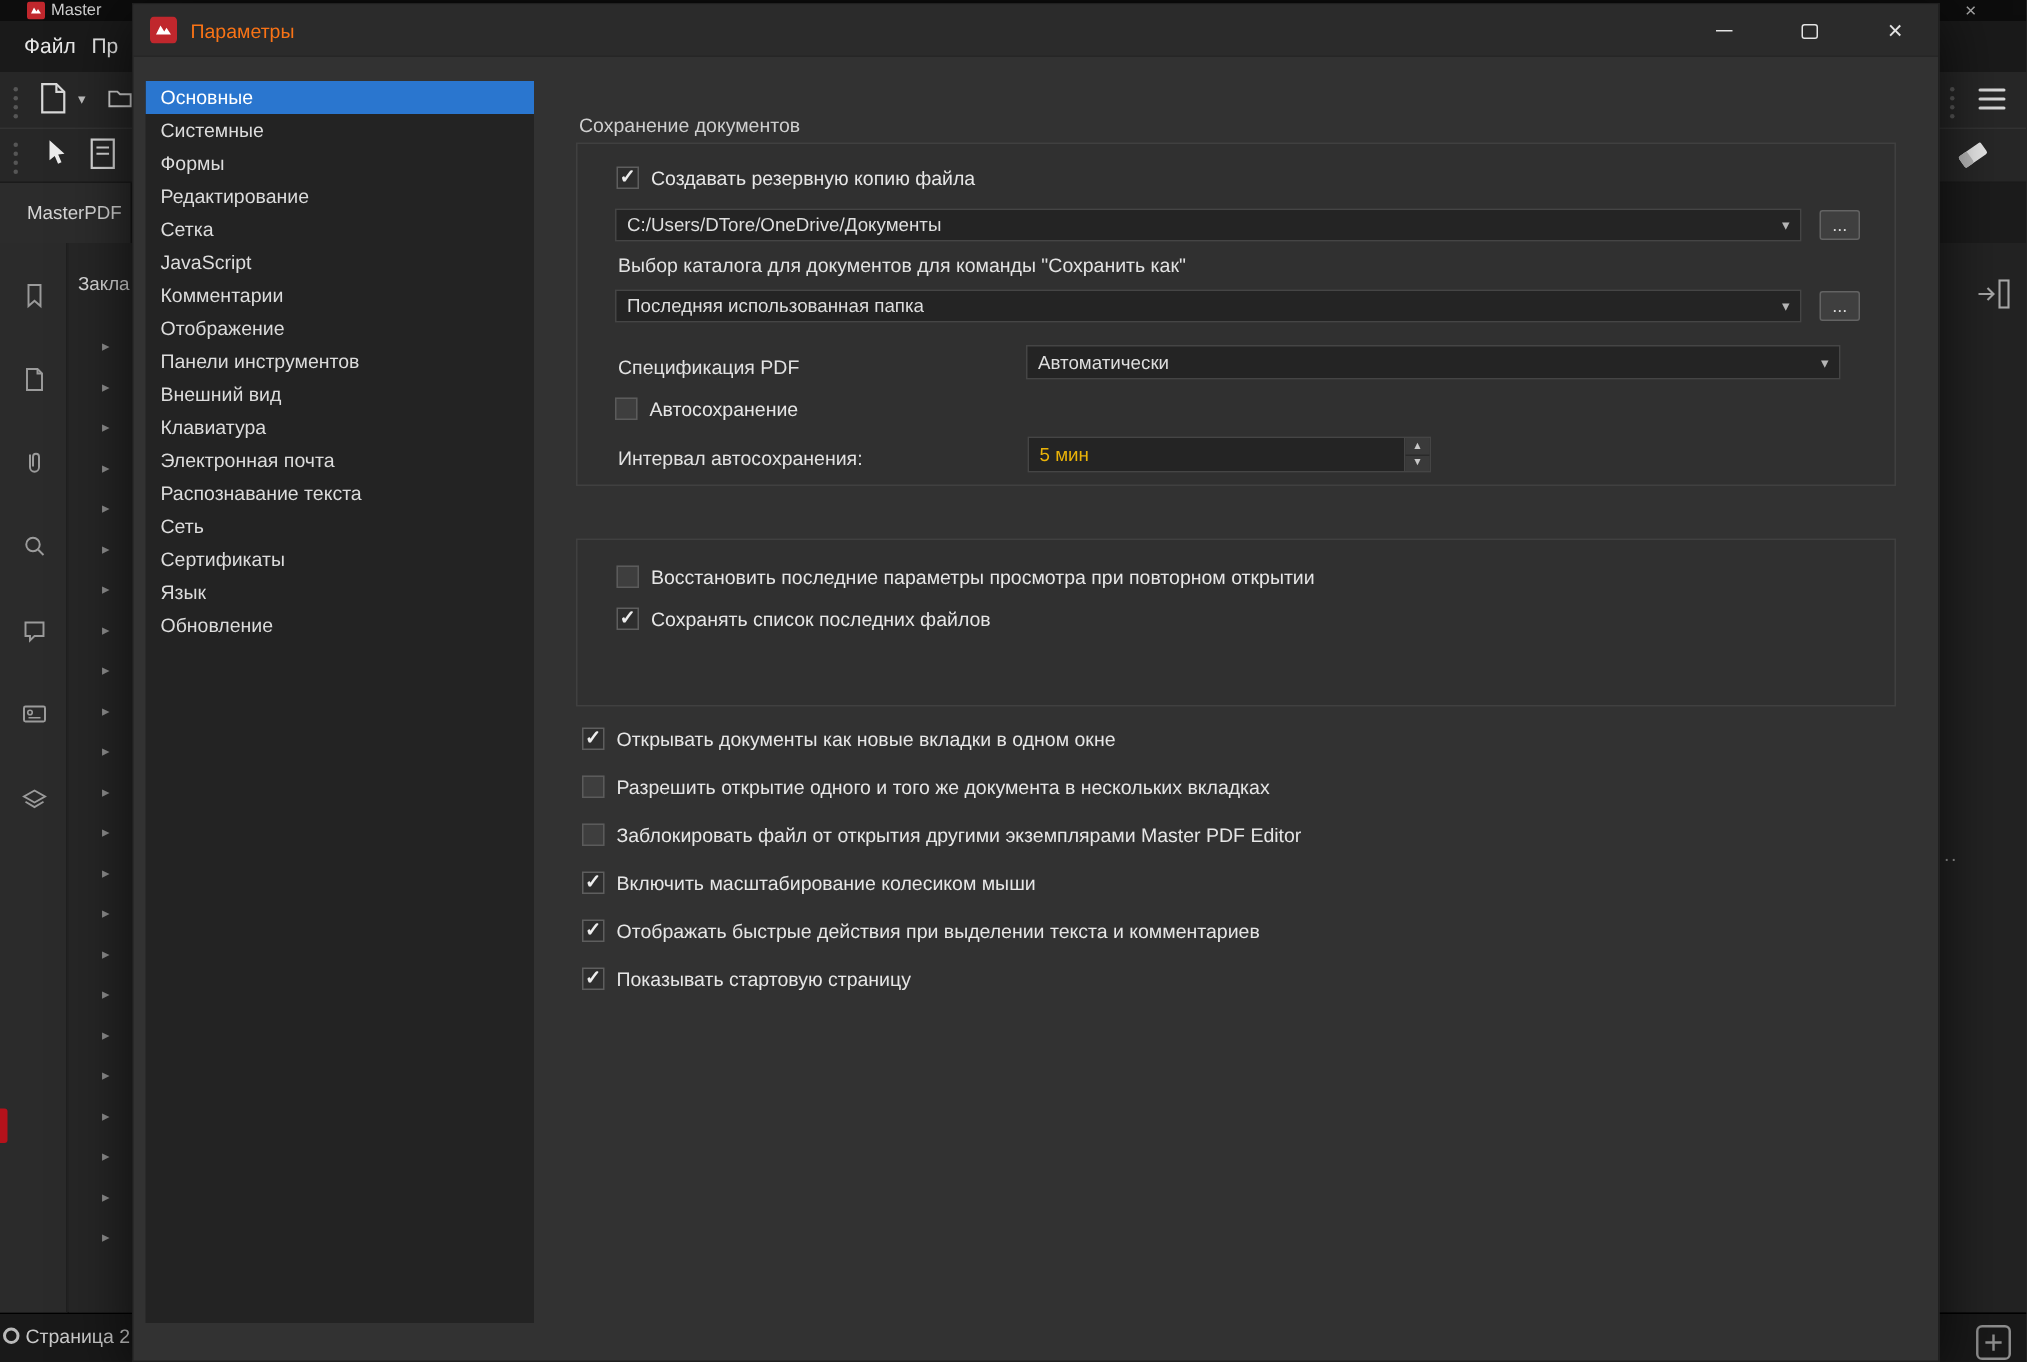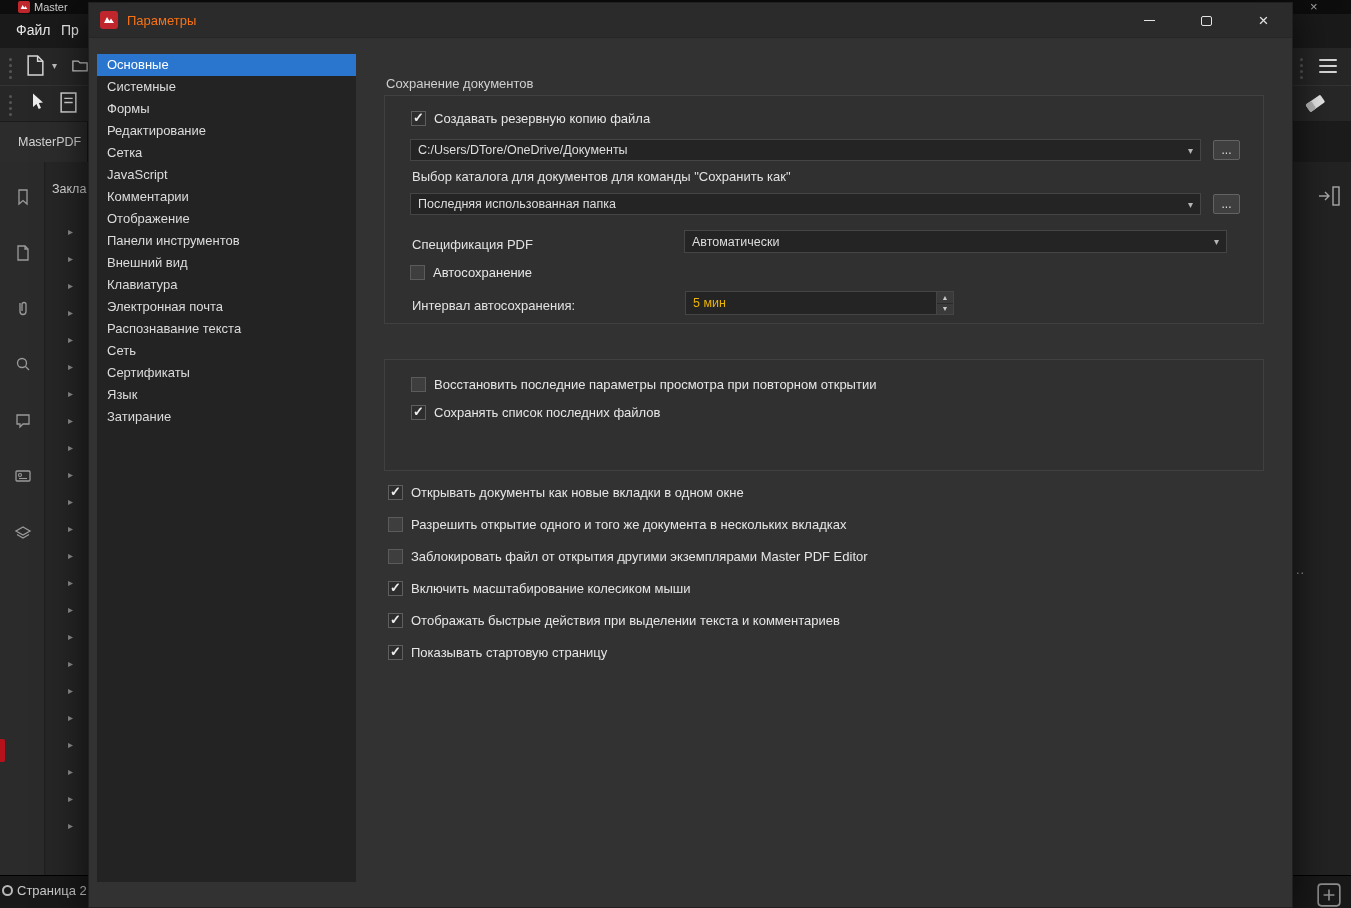--- a/index.html
+++ b/index.html
@@ -242,21 +242,21 @@
       <div class="side-item">Комментарии</div>
       <div class="side-item">Отображение</div>
       <div class="side-item">Панели инструментов</div>
       <div class="side-item">Внешний вид</div>
       <div class="side-item">Клавиатура</div>
       <div class="side-item">Электронная почта</div>
       <div class="side-item">Распознавание текста</div>
       <div class="side-item">Сеть</div>
       <div class="side-item">Сертификаты</div>
       <div class="side-item">Язык</div>
-      <div class="side-item">Затирание</div>
+      <div class="side-item">Обновление</div>
     </div>
 
   <div class="grp-title" style="left:297px;top:73px">Сохранение документов</div>
   <div class="groupbox" style="left:295px;top:92px;width:880px;height:229px">
 
     <div class="cbrow abs checked" style="left:26px;top:14px">
       <span class="cb">
           <span class="tick">✓</span>
         </span>
       <span class="cbl">Создавать резервную копию файла</span>

